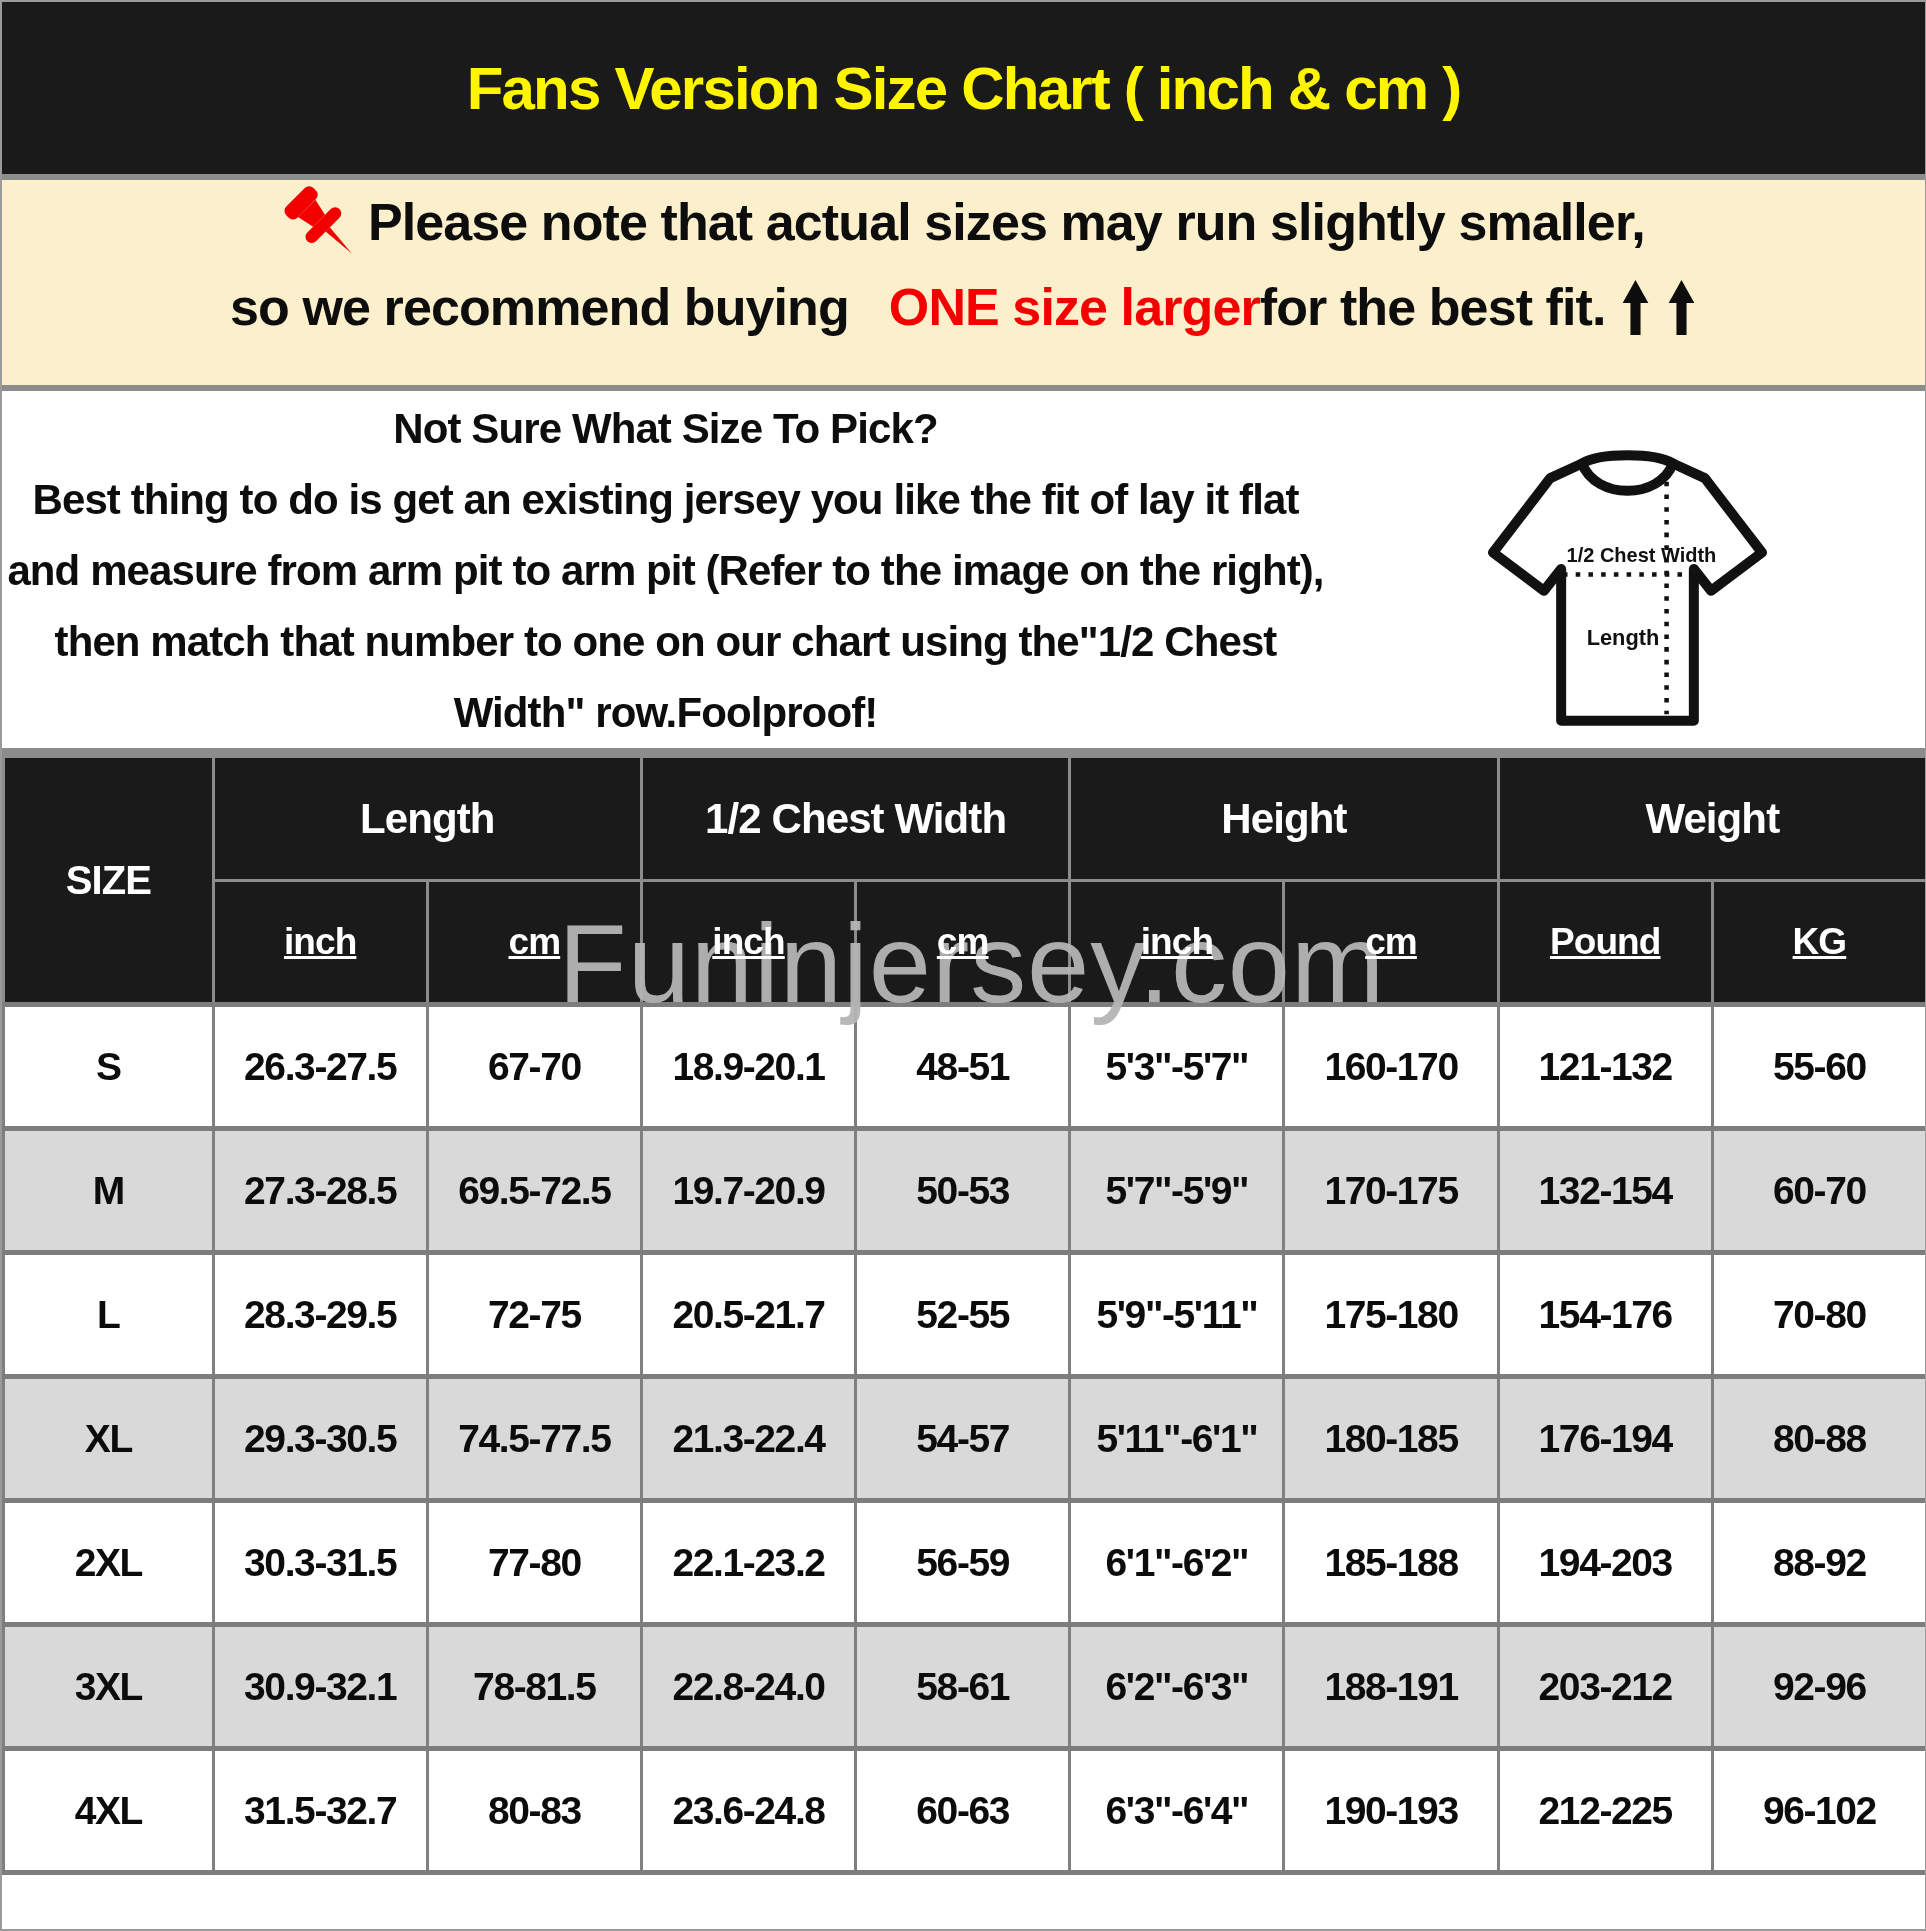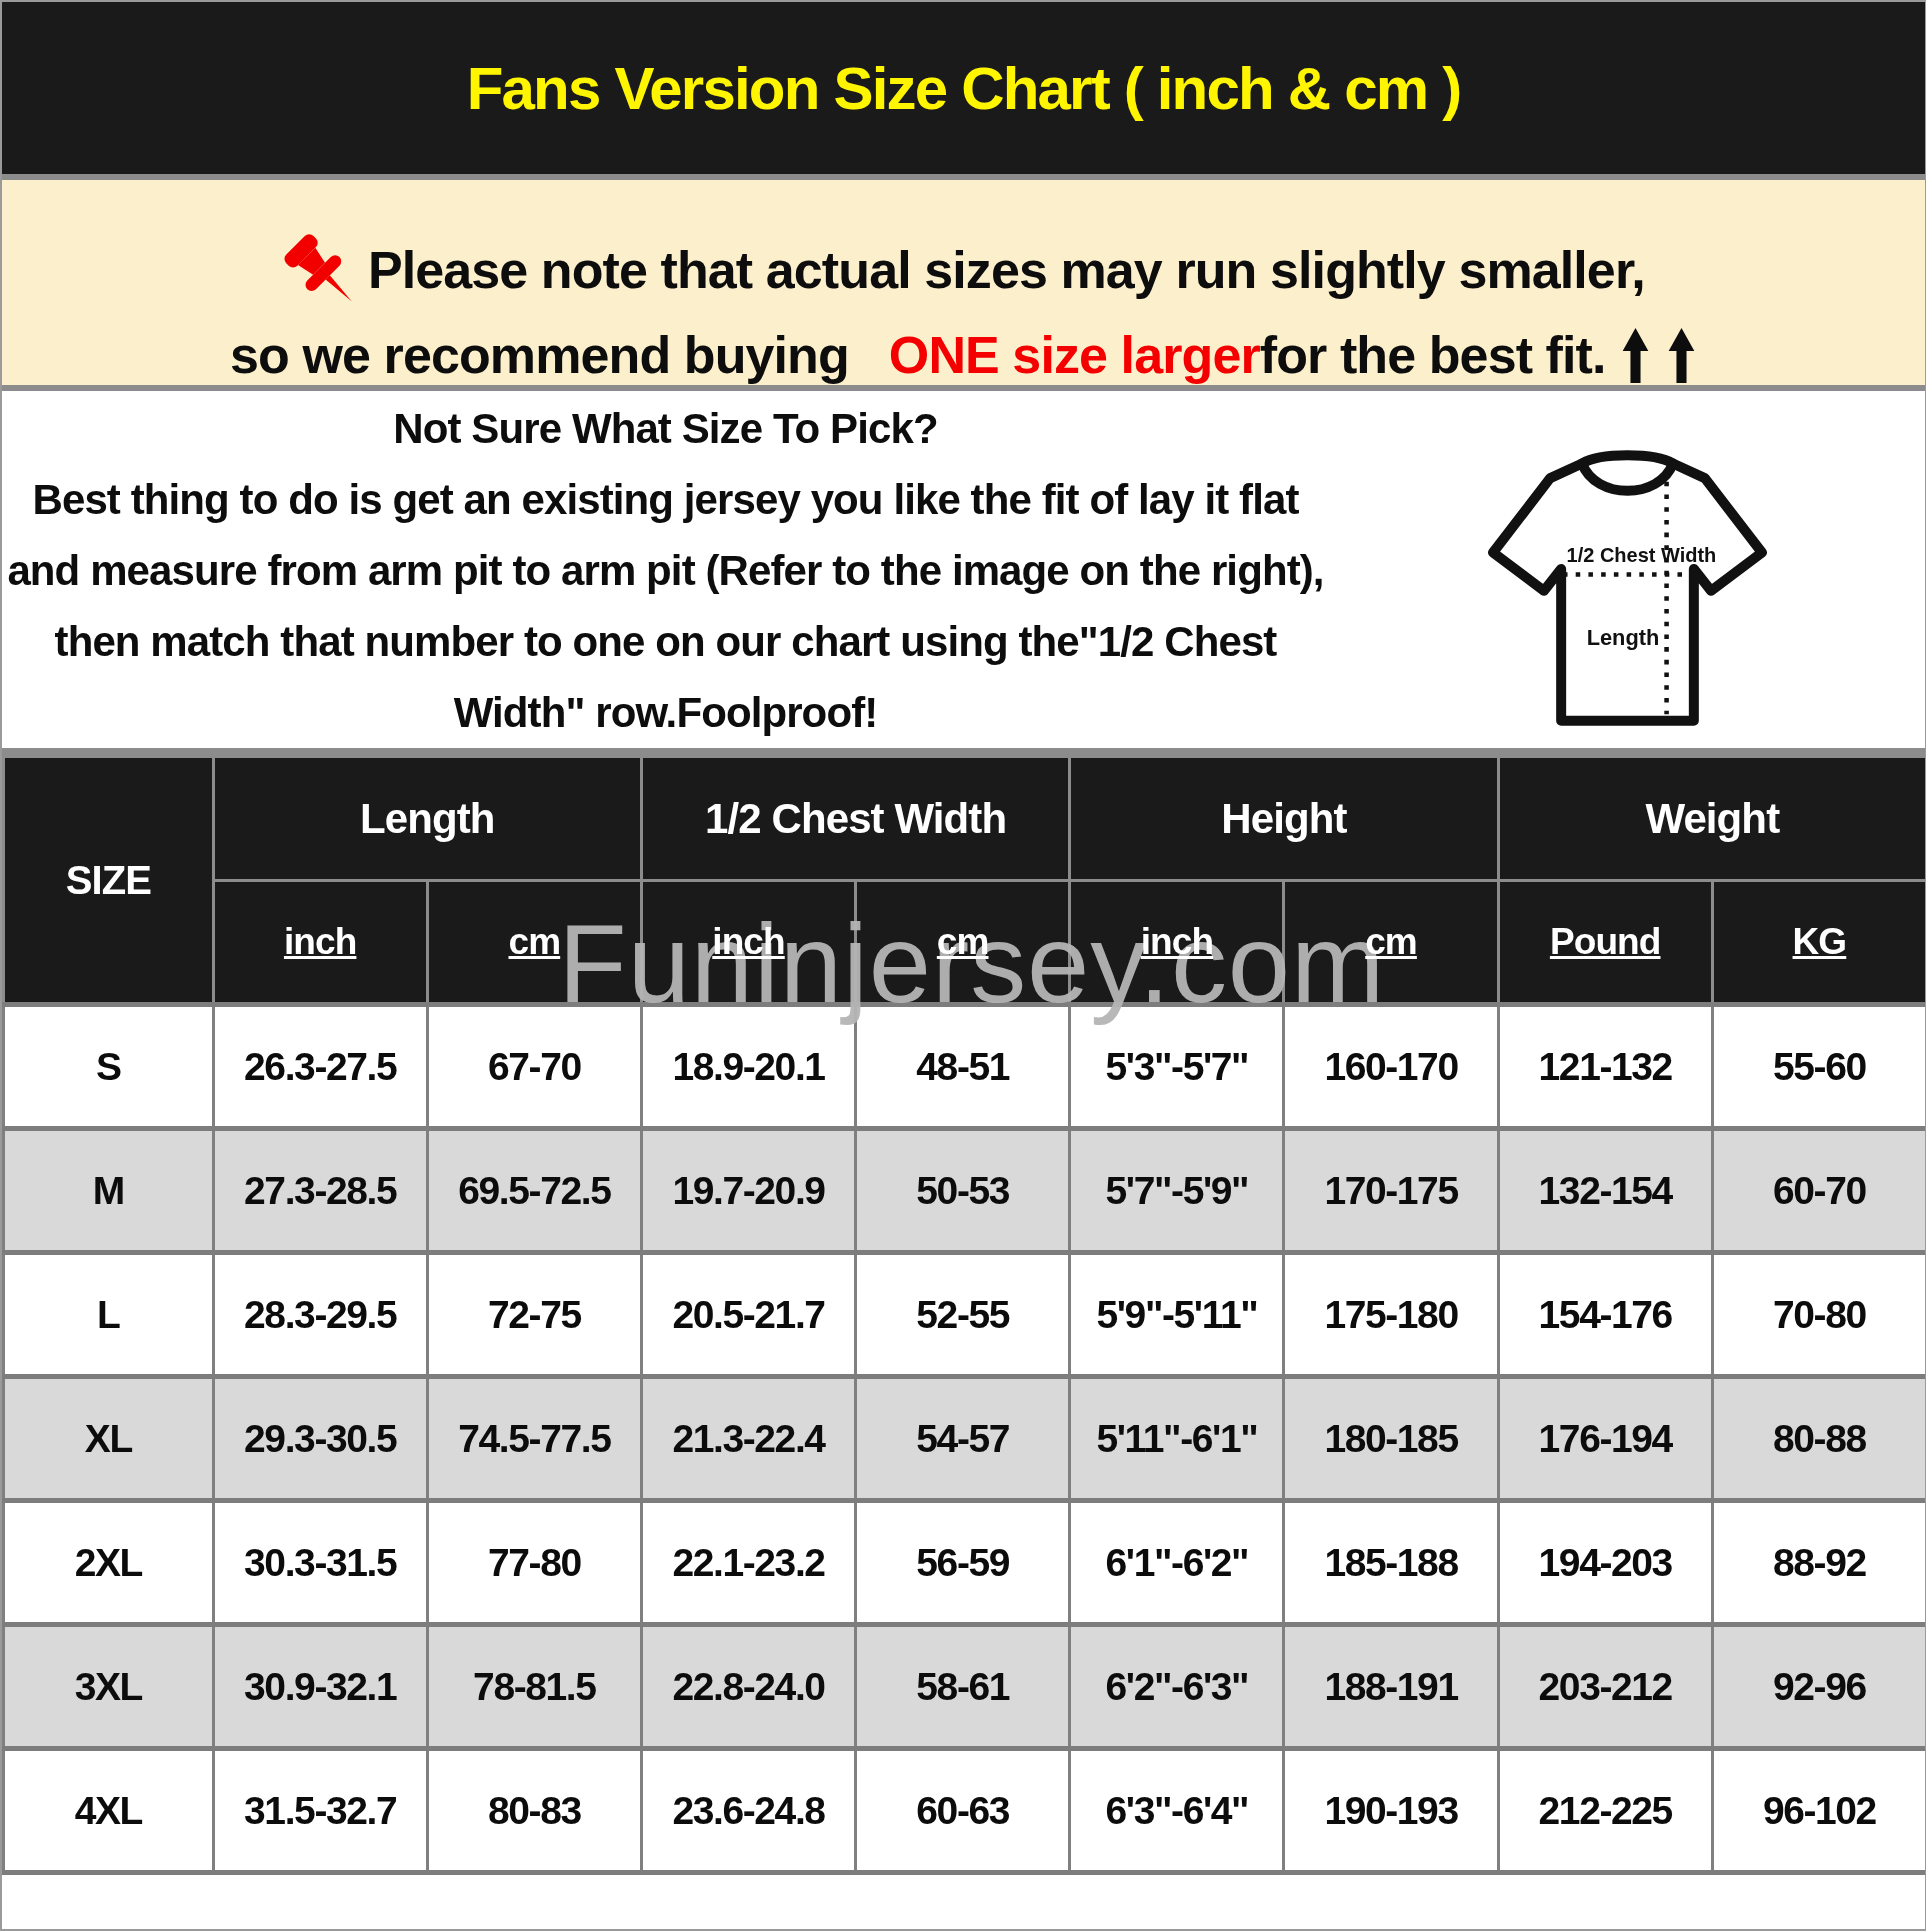--- a/index.html
+++ b/index.html
@@ -24,21 +24,21 @@
   .title {
     color:#fff500; font-size:60px; letter-spacing:-1.8px; white-space:nowrap;
   }
 
   .divider { background:#8c8c8c; }
   .d1 { height:6.4px; } .d2 { height:5.5px; } .d3 { height:7.3px; }
 
   
   .note {
     height:205px; background:#fbefcc; color:#0d0d0d;
-    display:flex; flex-direction:column; justify-content:flex-end; align-items:center;
+    display:flex; flex-direction:column; justify-content:flex-start; align-items:center;
     gap:13px;
   }
   .note-line { font-size:52px; letter-spacing:-0.9px; display:flex; align-items:center; white-space:nowrap; }
   .pin-wrap { width:84px; height:84px; margin-right:1.8px; transform:translateY(3.7px); }
   .pin-wrap svg { width:100%; height:100%; }
   .red-em { color:#f40000;margin-left:40px; }
   .arrow-wrap { width:31px; height:55px; margin-left:14.7px; display:inline-block; }
   .arrow-wrap svg { width:100%; height:100%; }
 
   

